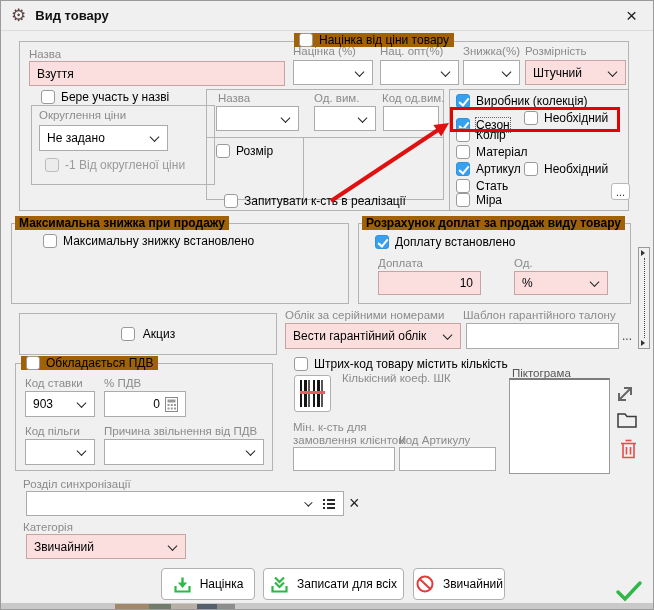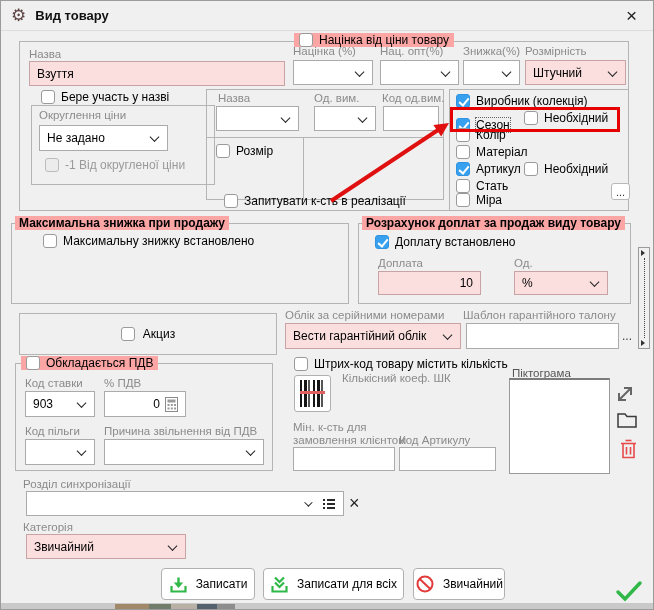--- a/index.html
+++ b/index.html
@@ -7,21 +7,21 @@
   body { font-family:"Liberation Sans","DejaVu Sans",sans-serif; background:#d4d4d4; }
   .window { position:relative; width:654px; height:610px; background:#f0f0f0; border:1px solid #9b9b9b; overflow:hidden; }
   .titlebar { position:absolute; left:0; top:0; width:100%; height:30px; background:#f0f0f0; border-bottom:1px solid #dcdcdc; display:flex; align-items:center; padding:0 10px; gap:9px; }
   .title { font-weight:bold; font-size:13px; color:#111; }
   .gear { font-size:17px; color:#5f4444; line-height:1; }
   .closex { position:absolute; right:16px; top:4px; font-size:19px; color:#222; cursor:default; line-height:22px; }
   .box { position:absolute; border:1px solid #b4b4b4; }
   .hline { position:absolute; height:1px; background:#b4b4b4; }
   .vline { position:absolute; width:1px; background:#b4b4b4; }
   .lbl { position:absolute; color:#8b8b8b; font-size:11.5px; white-space:nowrap; }
-  .legend { position:absolute; background:#fca5a5; padding:0 4px; font-size:12px; color:#000; z-index:3; white-space:nowrap; }
+  .legend { position:absolute; background:#a16207; padding:0 4px; font-size:12px; color:#000; z-index:3; white-space:nowrap; }
   .legend.b { font-weight:bold; }
   .field { position:absolute; background:#fff; border:1px solid #ababab; font-size:12px; color:#000; display:flex; align-items:center; padding:0 7px; white-space:nowrap; }
   .pink { background:#fbdfdf; border-color:#c9a3a3; }
   .combo { padding-right:22px; }
   .combo::after { content:""; position:absolute; right:9px; top:50%; width:6px; height:6px; border-right:1.6px solid #222; border-bottom:1.6px solid #222; transform:translateY(-65%) rotate(45deg); }
   .rightalign { justify-content:flex-end; }
   .cb { width:14px; height:14px; border:1px solid #9a9a9a; border-radius:3px; background:#fff; flex:none; position:relative; }
   .cb.on { background:#37a0ef; border-color:#2f93e0; }
   .cb.on::after { content:""; position:absolute; left:4px; top:1px; width:4px; height:8px; border-right:2px solid #fff; border-bottom:2px solid #fff; transform:rotate(40deg); }
   .cb.dis { background:#ececec; border-color:#bcbcbc; }
@@ -290,21 +290,21 @@
   <div class="btn" style="left:160px;top:567px;width:94px;height:32px;">
     <span>
       <svg width="19" height="19" viewBox="0 0 19 19">
           <g stroke="#2fb848" stroke-width="2.2" fill="none">
             <path d="M2.5 11 v5.5 h14 V11"></path>
           </g>
           <line x1="9.5" y1="2.5" x2="9.5" y2="8" stroke="#2fb848" stroke-width="2.4"></line>
           <polygon points="4.8,7.5 14.2,7.5 9.5,13" fill="#2fb848"></polygon>
         </svg>
     </span>
-    <span>Записати</span>
+    <span>Націнка</span>
   </div>
   <div class="btn" style="left:262px;top:567px;width:141px;height:32px;">
     <span>
       <svg width="19" height="19" viewBox="0 0 19 19" fill="none" stroke="#2fb848">
           <path d="M2.5 11 v5.5 h14 V11" stroke-width="2.2"></path>
           <polyline points="5,2.5 9.5,7 14,2.5" stroke-width="2.2"></polyline>
           <polyline points="5,7.5 9.5,12 14,7.5" stroke-width="2.2"></polyline>
         </svg>
     </span>
     <span>Записати для всіх</span>

